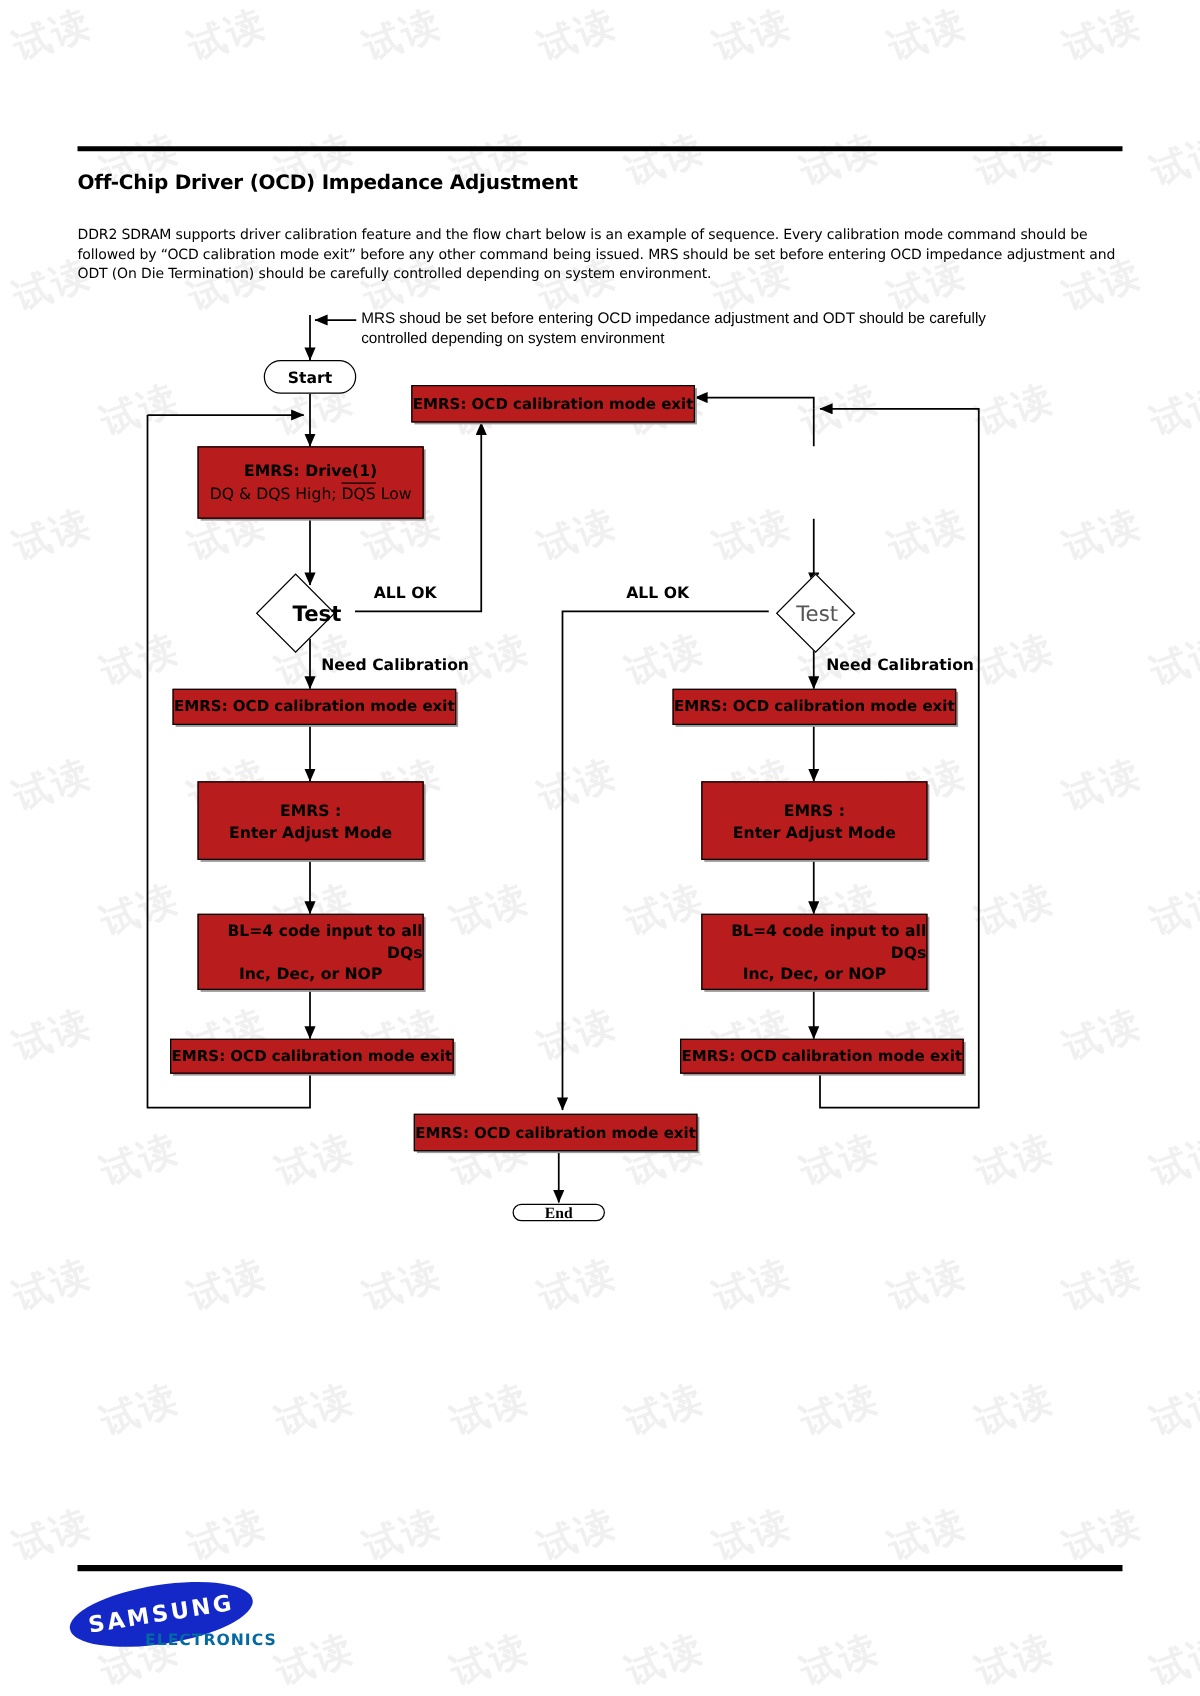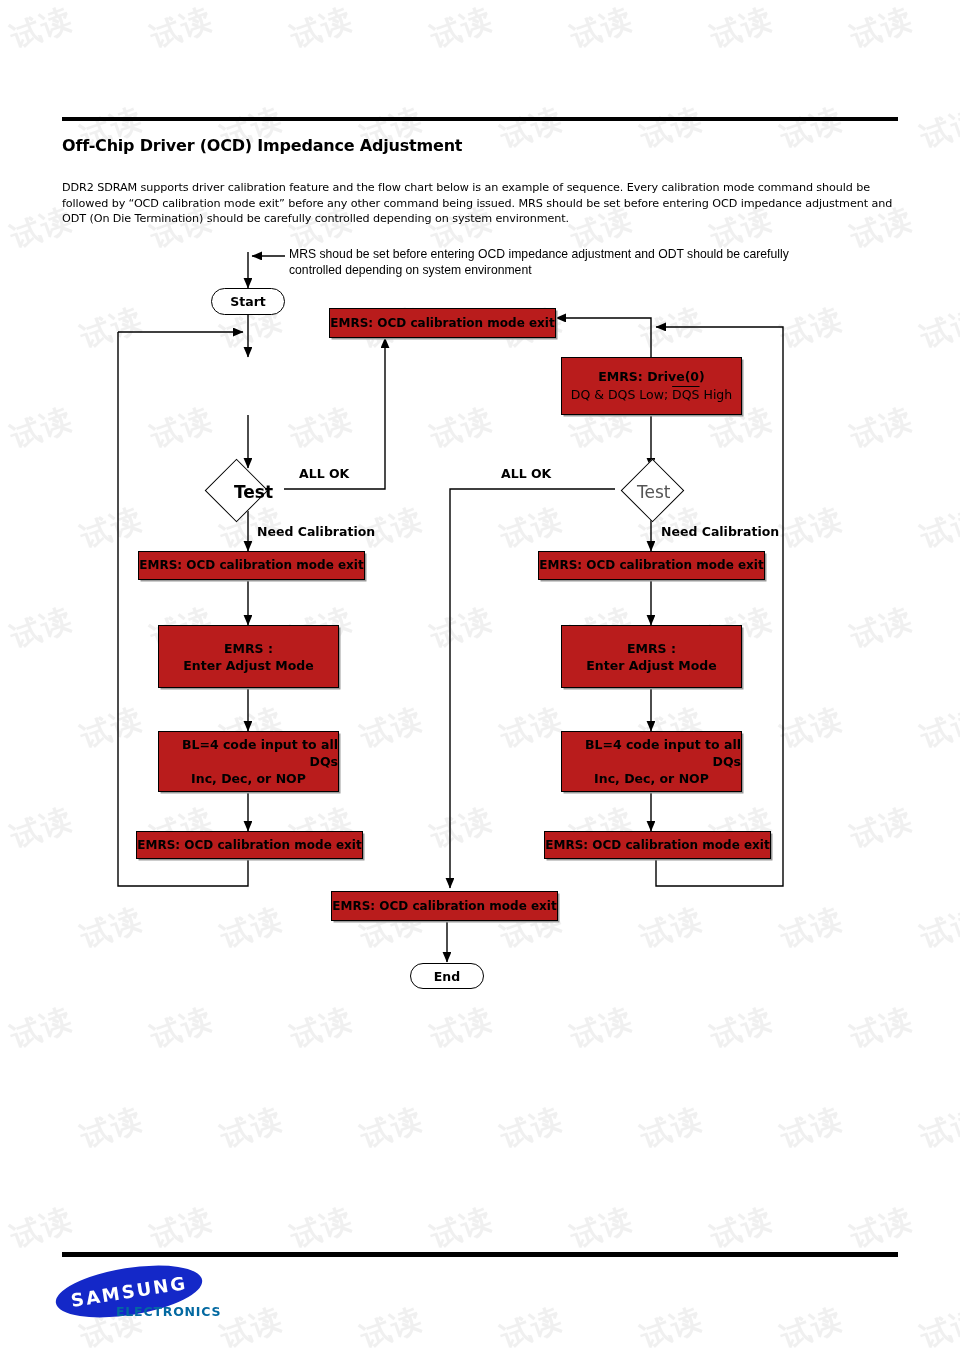--- a/index.html
+++ b/index.html
@@ -306,25 +306,25 @@
     <div class="note">MRS shoud be set before entering OCD impedance adjustment and ODT should be carefully controlled depending on system environment</div>
 
     <div class="node terminal" style="left:211px;top:288px;width:74px;height:27px;">
       <span>Start</span>
     </div>
 
     <div class="node boxnode shadow" style="left:329px;top:308px;width:227px;height:30px;">
       <span class="l2b">EMRS: OCD calibration mode exit</span>
     </div>
 
-
-    <div class="node boxnode shadow" style="left:561px;top:357px;width:181px;height:58px;">
-      <span class="l1">EMRS: Drive(0)</span>
-      <span class="l2"><span>DQ &amp; DQS Low; </span><span class="ovl">DQS</span><span> High</span></span>
-    </div>
+    <div class="node boxnode shadow" style="left:158px;top:357px;width:181px;height:58px;">
+      <span class="l1">EMRS: Drive(1)</span>
+      <span class="l2"><span>DQ &amp; DQS High; </span><span class="ovl">DQS</span><span> Low</span></span>
+    </div>
+
 
     <div style="position:absolute;left:214px;top:468px;width:43px;height:43px;
                 border:1.5px solid #000;transform:rotate(45deg);background:#fff;z-index:4;"></div>
     <div class="diamond-label" style="left:234px;top:482px;font-weight:700;">Test</div>
 
     <div style="position:absolute;left:630px;top:468px;width:43px;height:43px;
                 border:1.5px solid #000;transform:rotate(45deg);background:#fff;z-index:4;"></div>
     <div class="diamond-label" style="left:637px;top:482px;color:#555;">Test</div>
 
     <div class="edge-label" style="left:299px;top:466px;">ALL OK</div>
@@ -361,21 +361,21 @@
       <span class="l2b">EMRS: OCD calibration mode exit</span>
     </div>
     <div class="node boxnode shadow" style="left:544px;top:831px;width:227px;height:28px;">
       <span class="l2b">EMRS: OCD calibration mode exit</span>
     </div>
 
     <div class="node boxnode shadow" style="left:331px;top:891px;width:227px;height:30px;">
       <span class="l2b">EMRS: OCD calibration mode exit</span>
     </div>
 
-    <div class="node terminal" style="left:410px;top:963px;width:74px;height:26px;">
+    <div class="node terminal" style="left:410px;top:963px;width:74px;height:14px;font-family:Liberation Serif, serif;">
       <span>End</span>
     </div>
 
   </div>
 
   <div class="footer-rule"></div>
   <div class="logo-wrap">
     <div class="logo-ellipse">
       <span class="logo-text">SAMSUNG</span>
     </div>

